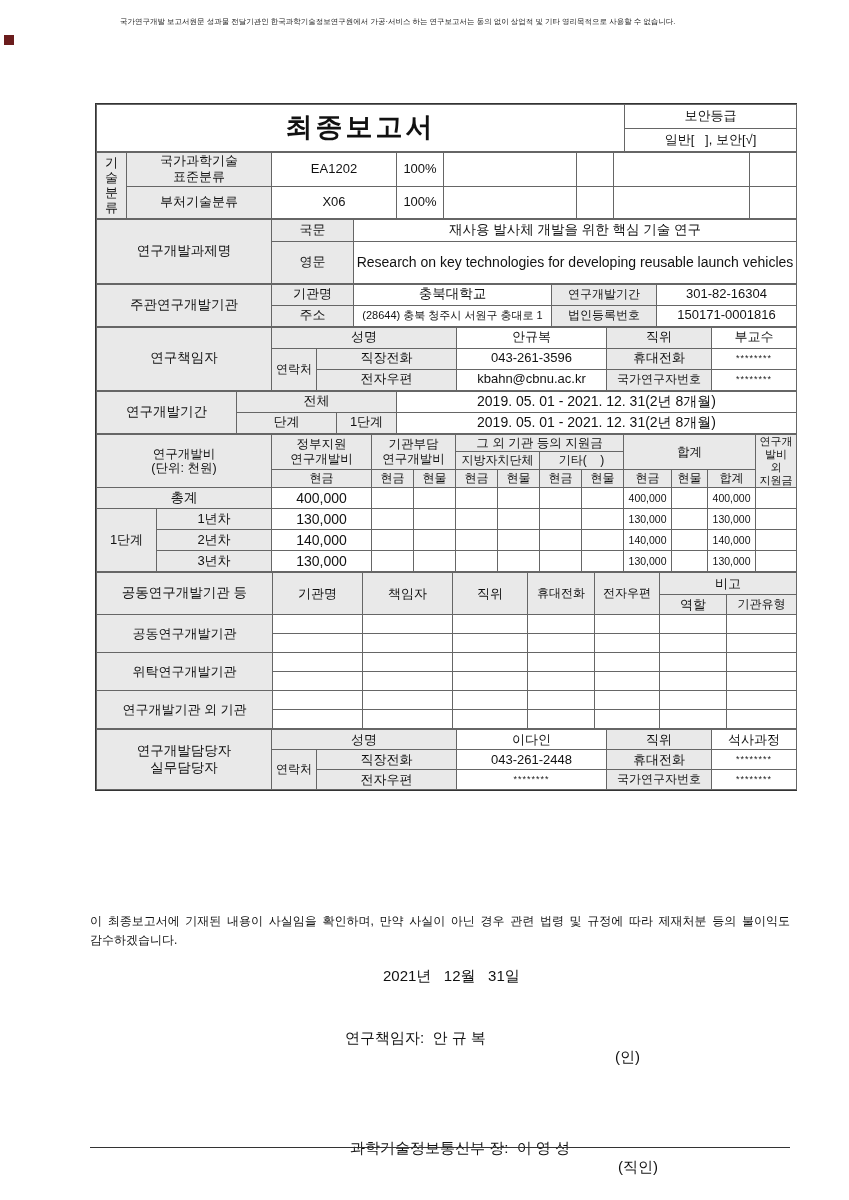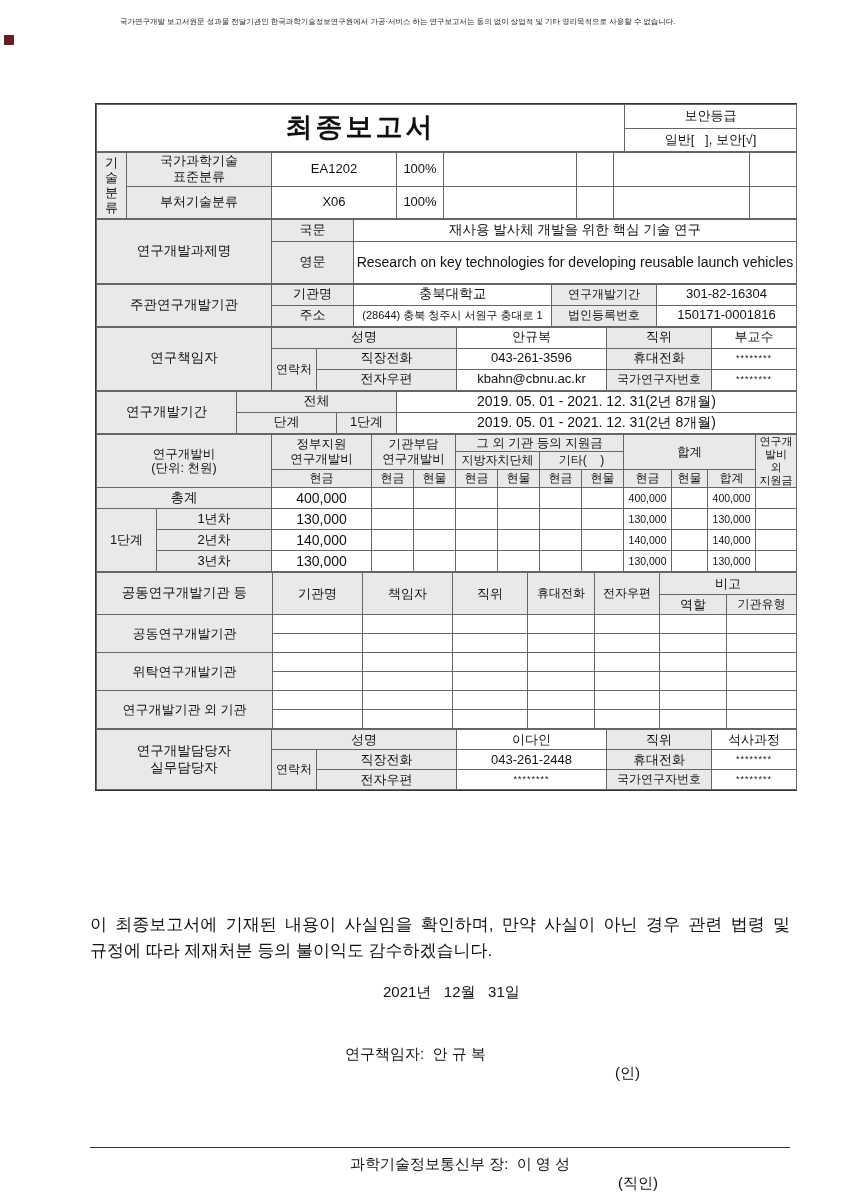--- a/index.html
+++ b/index.html
@@ -23,21 +23,21 @@
   .num{font-size:14px;}
   .snum{font-size:10.5px;}
   .ast{font-size:9px;letter-spacing:1px;color:#222;}
   .bh{font-size:12.5px;line-height:1.15;}
   .bh2{font-size:12px;}
   .extra{font-size:11px;line-height:1.2;}
   .vert{font-size:13px;line-height:15px;padding:0;}
   .h14{height:14px}.h15{height:15px}.h20{height:20px}.h21{height:21px}.h22{height:22px}
   .h23{height:23px}.h24{height:24px}.h25{height:19px}.h32{height:32px}.h42{height:42px}
   #confirm{position:absolute;left:90px;top:906px;width:700px;}
-  #confirm-statement{margin:6px 0 0 0;font-size:17px;line-height:1.55;
+  #confirm-statement{margin:6px 0 0 0;font-size:12px;line-height:1.55;
       text-align:justify;word-break:keep-all;}
   #confirm-date{margin-top:18px;margin-left:293px;font-size:15px;white-space:pre;}
   .signline{position:relative;font-size:15px;white-space:pre;}
   #pi-sign{margin-top:26px;padding-left:230px;}
   #trustee-sign{margin-top:40px;padding-left:235px;}
   .seal{position:absolute;}
   #pi-sign .seal{left:525px;}
   #trustee-sign .seal{left:528px;}
   #bottom-rule{position:absolute;left:90px;top:1147px;width:700px;border-top:1.5px solid #333;}
 </style>

